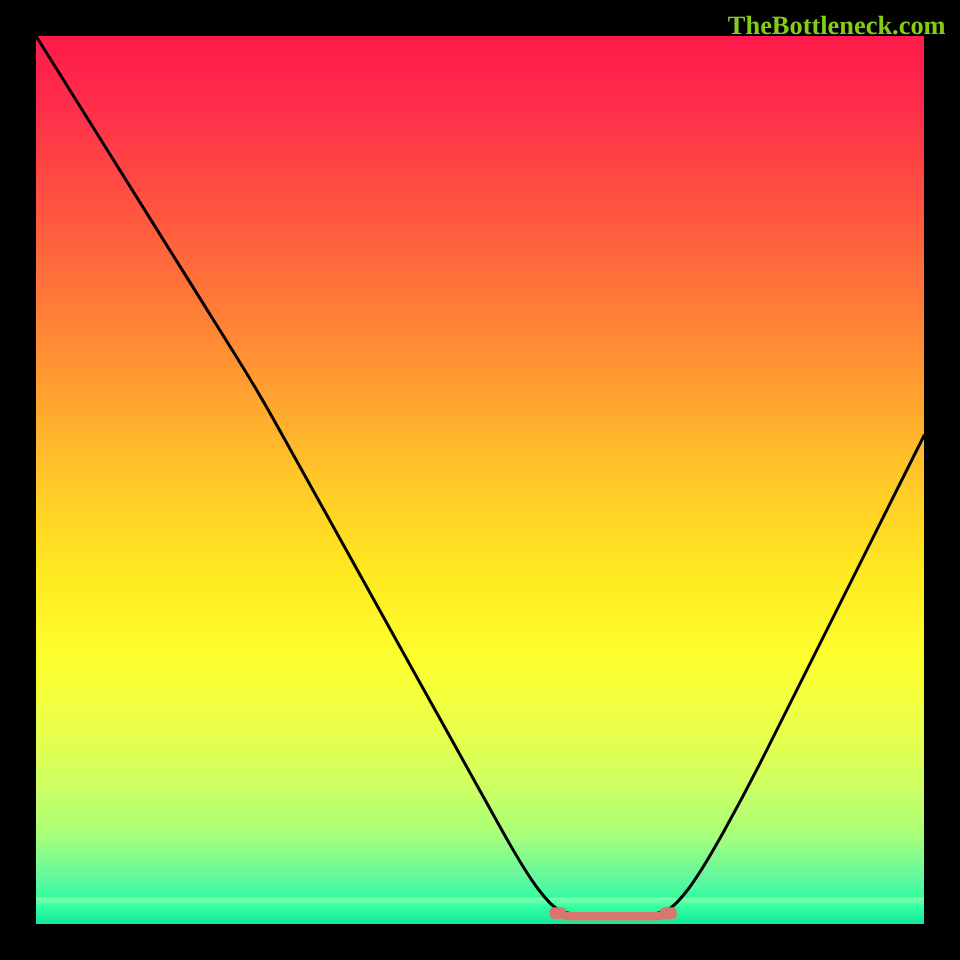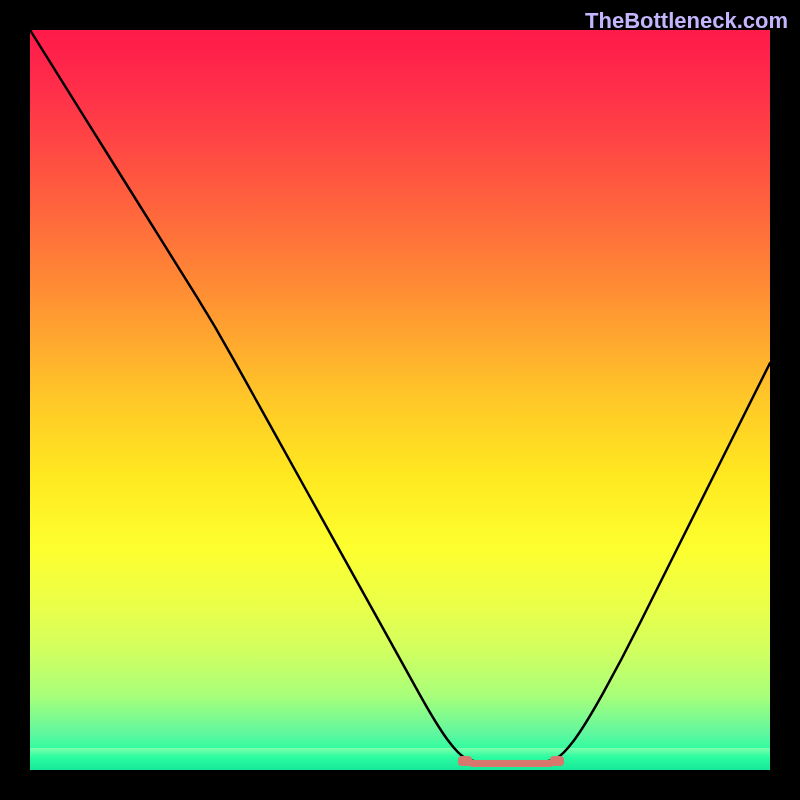--- a/index.html
+++ b/index.html
@@ -8,24 +8,25 @@
     height: 800px;
     background: #000;
     position: relative;
     font-family: Arial, sans-serif;
     overflow: hidden;
   }
   .watermark {
     position: absolute;
     top: 8px;
     right: 12px;
-    color: #c4b5fd;
+    color: #84cc16;
     font-size: 22px;
     font-weight: bold;
     z-index: 10;
+    font-family: Liberation Serif, serif;
   }
   .plot-area {
     position: absolute;
     top: 30px;
     left: 30px;
     width: 740px;
     height: 740px;
     overflow: hidden;
   }
   .gradient-bg {

